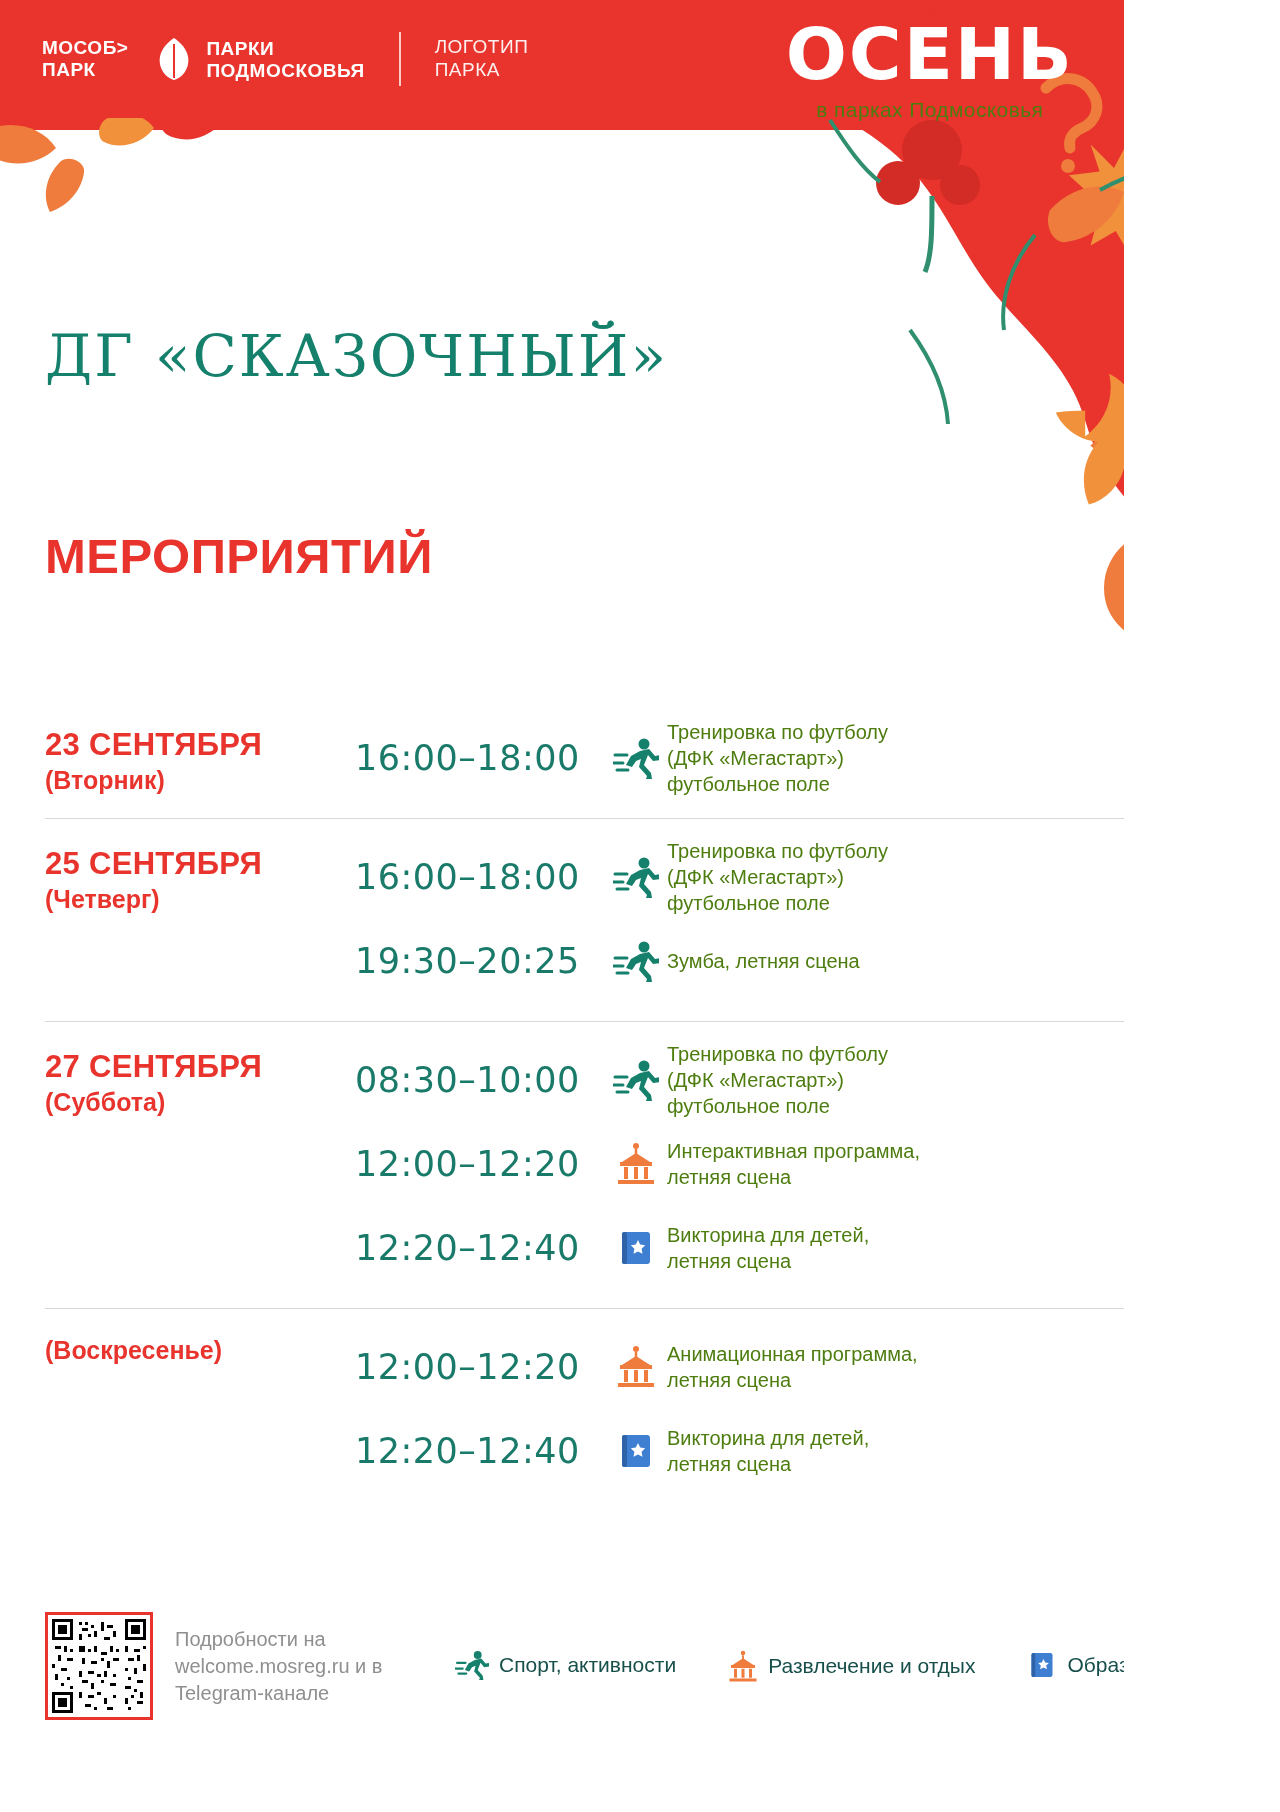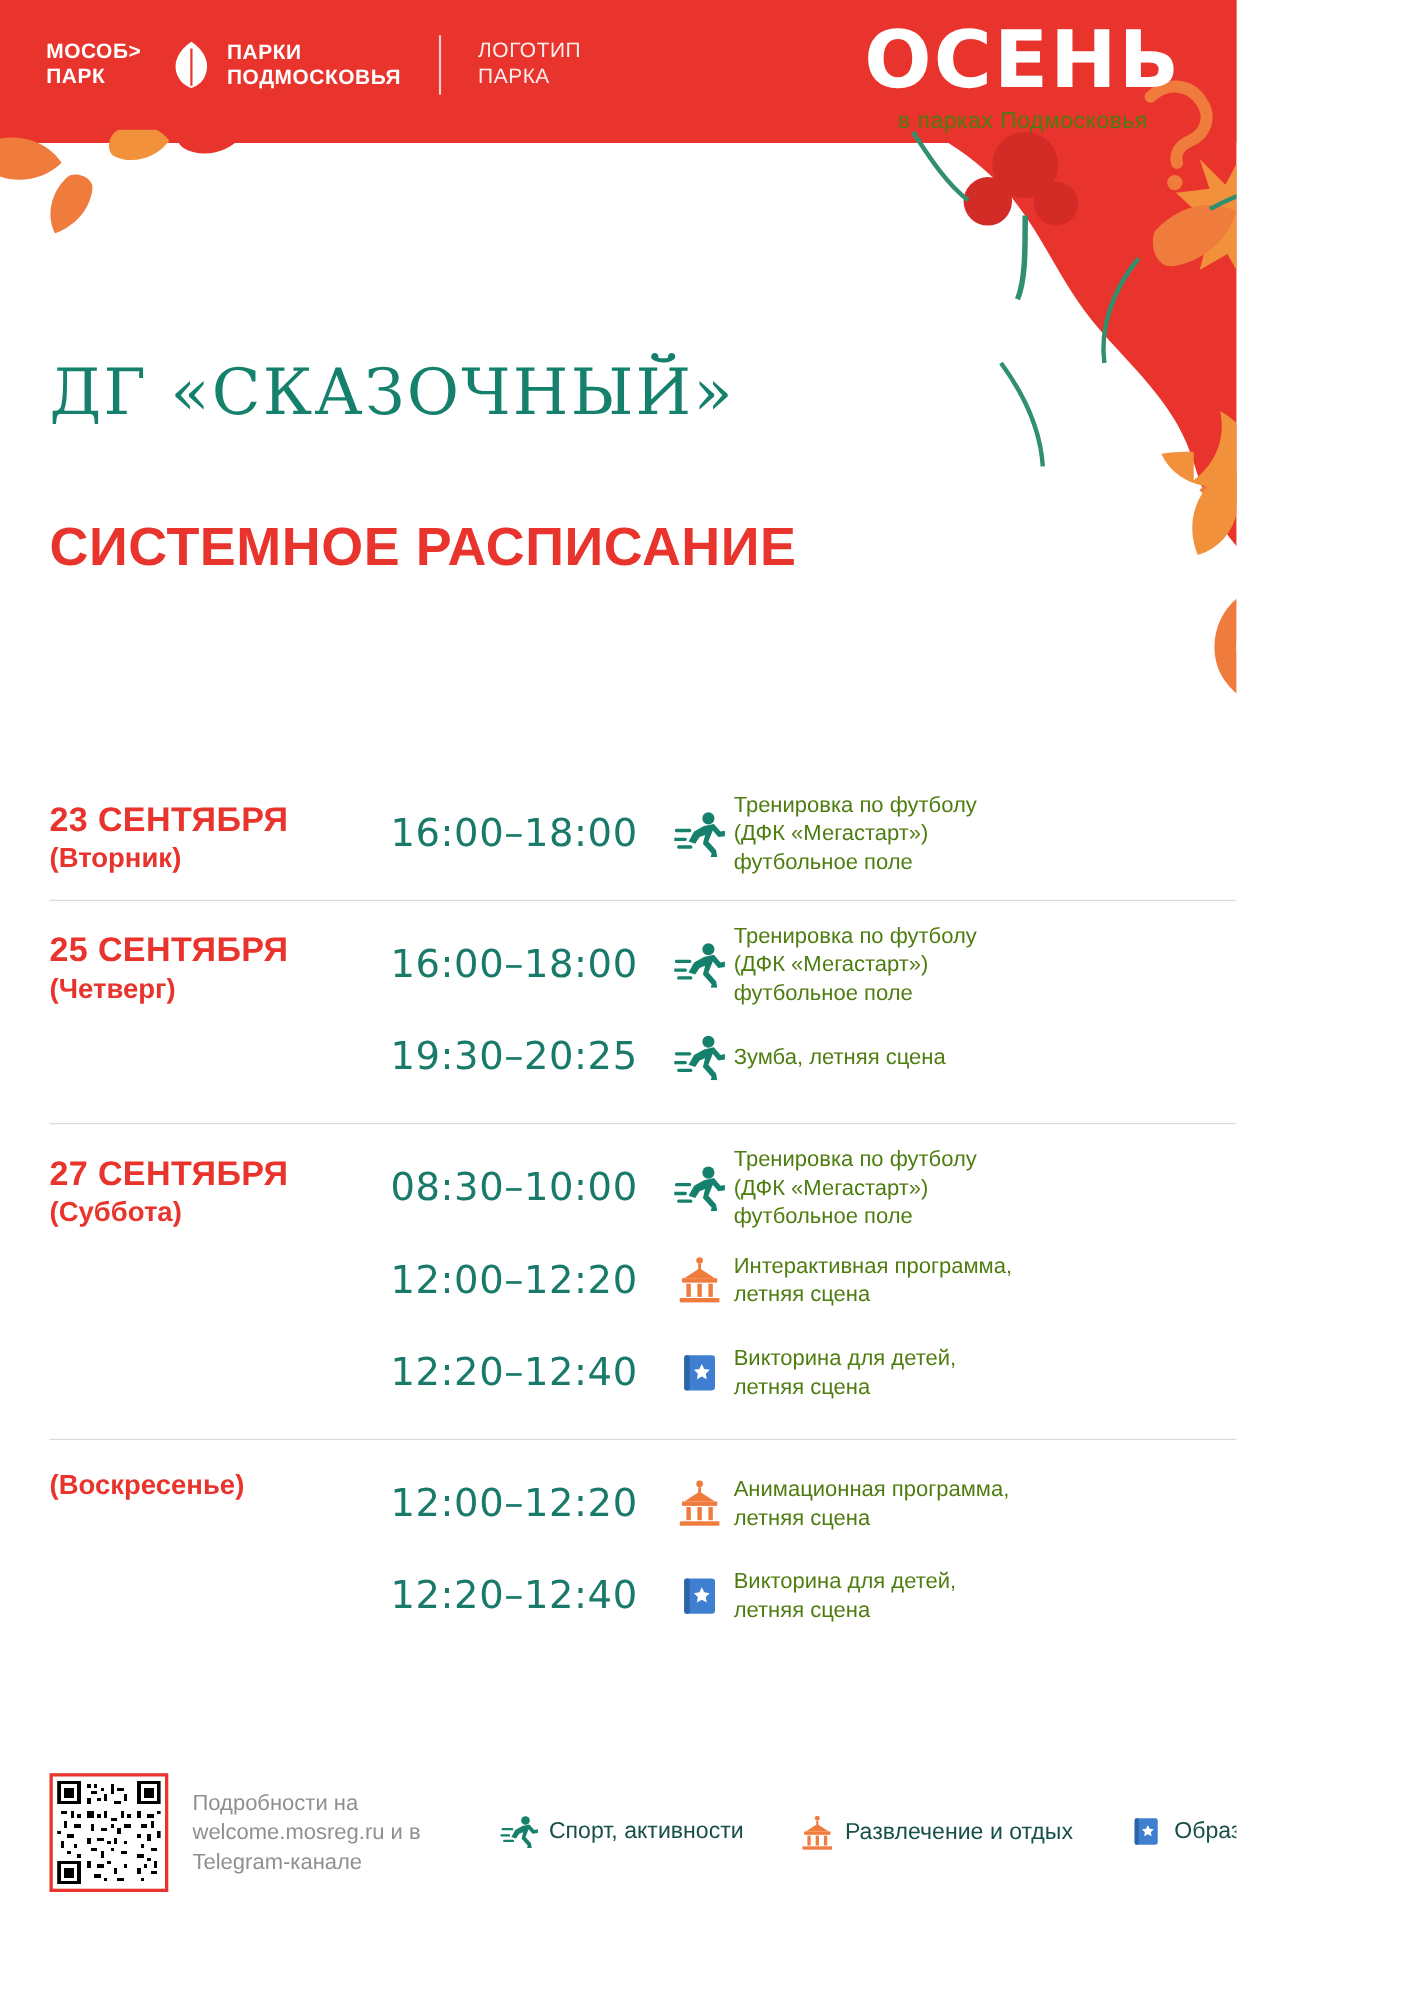--- a/index.html
+++ b/index.html
@@ -318,21 +318,22 @@
     </div>
   </div>
 
   <div class="osen-logo">
     <div class="osen-word">ОСЕНЬ</div>
     <div class="osen-sub">в парках Подмосковья</div>
   </div>
 
   <h1 class="title-main">ДГ «СКАЗОЧНЫЙ»</h1>
   <h2 class="title-sub">
-    <span>СИСТЕМНОЕ РАСПИСАНИЕ</span><br>
+    <br>
+    <span>МЕРОПРИЯТИЙ</span>
   </h2>
 
   <div class="schedule">
 
     <div class="day-block first">
       <div class="day-col">
         <div class="day-date">23 СЕНТЯБРЯ</div>
         <div class="day-weekday">(Вторник)</div>
       </div>
       <div class="events-col">

